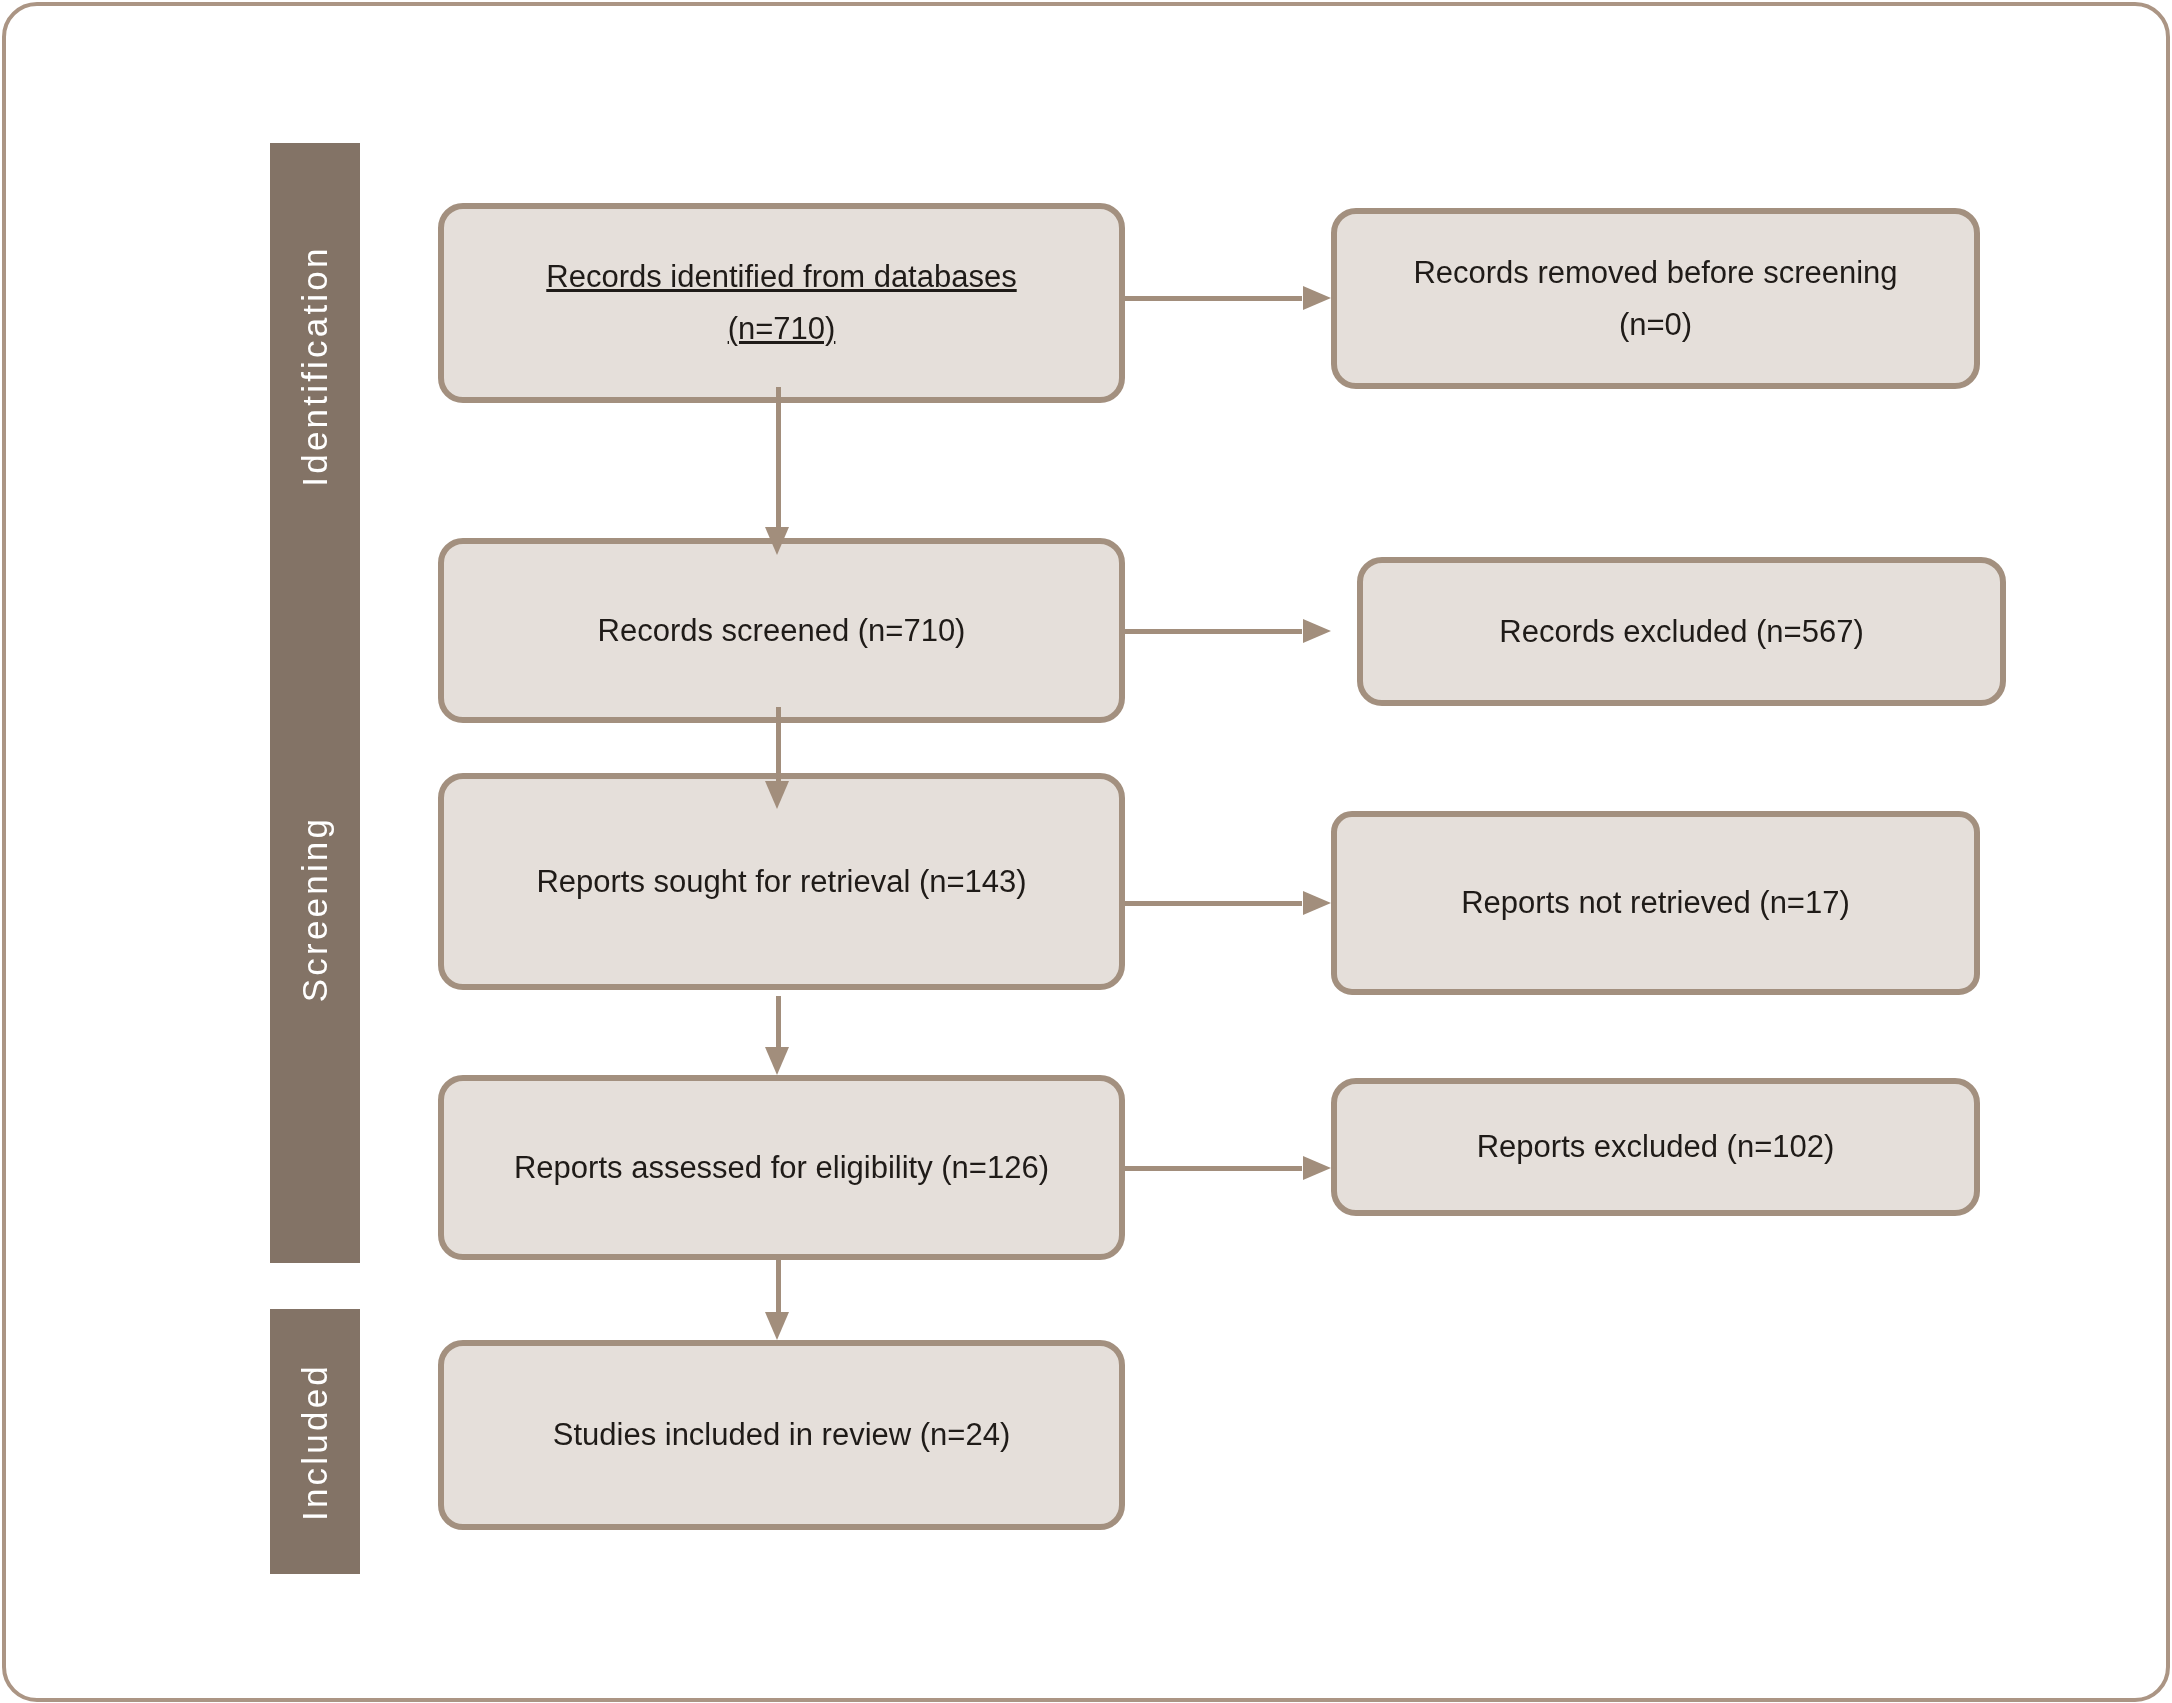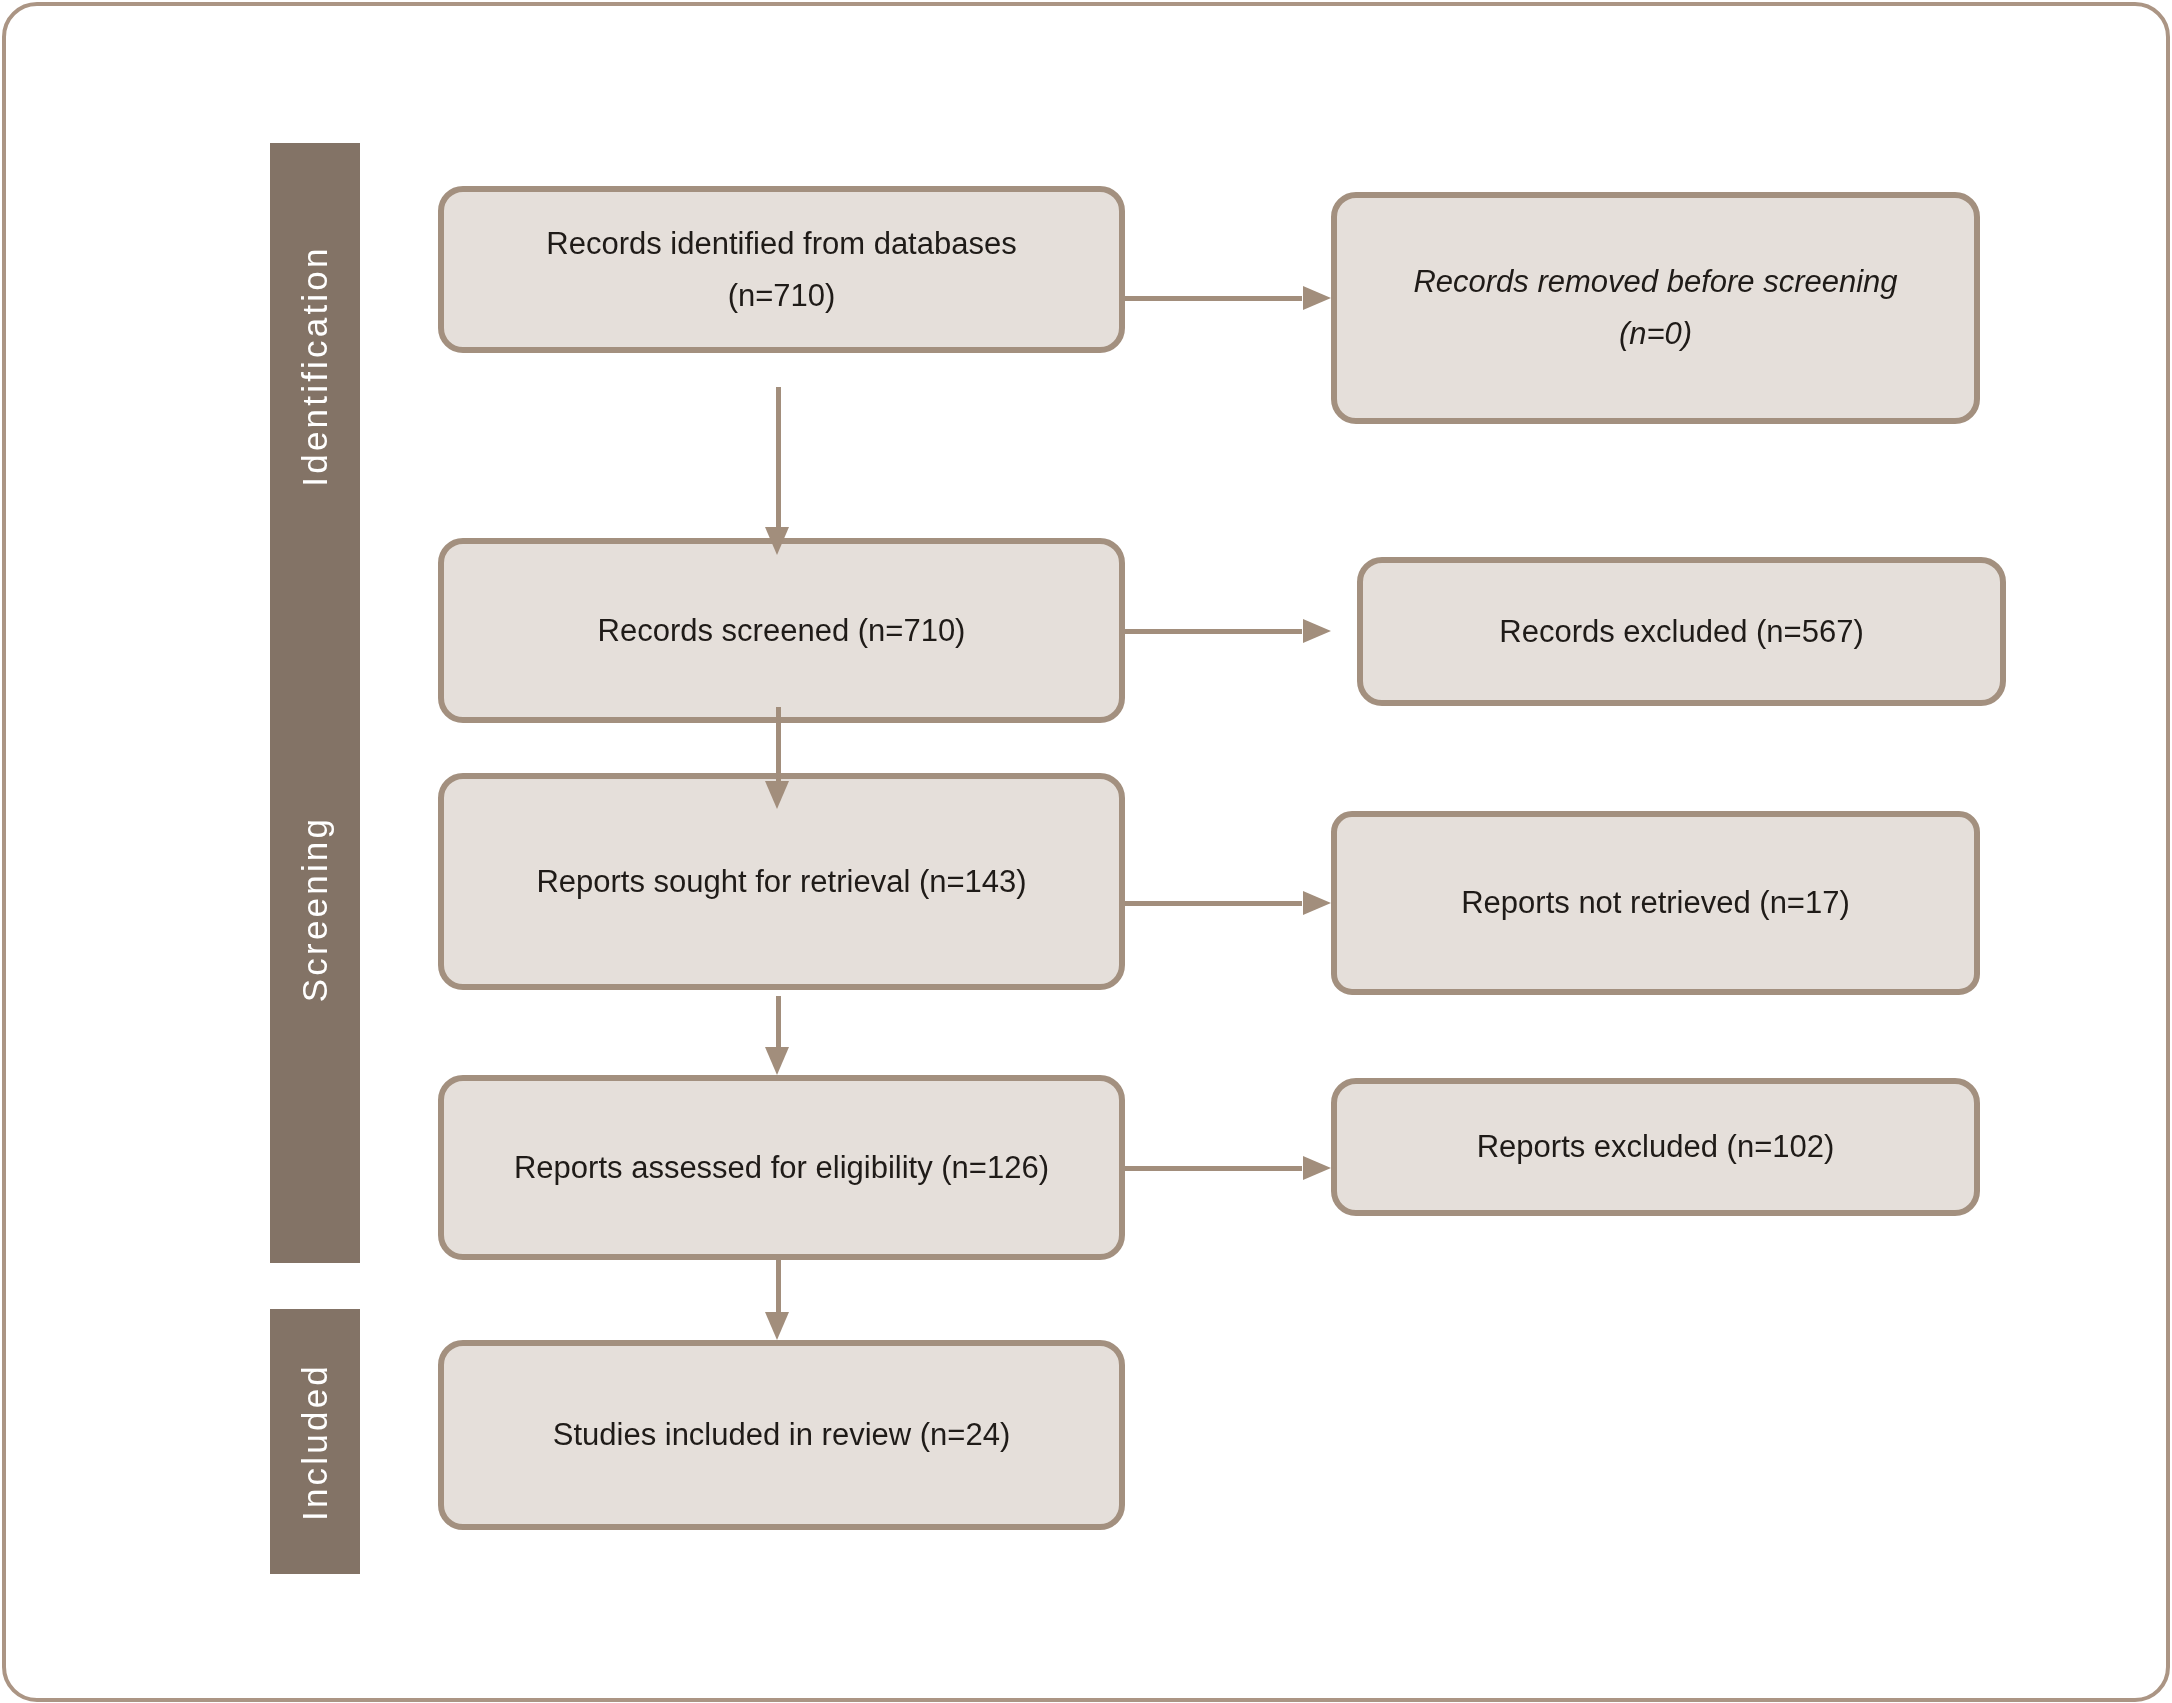--- a/index.html
+++ b/index.html
@@ -55,22 +55,22 @@
     align-items:center;
     justify-content:center;
     text-align:center;
     color:var(--text);
     font-size:31px;
     line-height:52px;
     padding:0 16px;
   }
   .col-left{left:438px;width:687px;}
   .col-right{left:1331px;width:649px;}
-  #box-identified{top:186px;height:167px;}
-  #box-removed{top:192px;height:232px;font-style:italic;}
+  #box-identified{top:203px;height:200px;text-decoration:underline;}
+  #box-removed{top:208px;height:181px;}
   #box-screened{top:538px;height:185px;}
   #box-excluded-records{top:557px;height:149px;margin-left:26px;}
   #box-sought{top:773px;height:217px;}
   #box-not-retrieved{top:811px;height:184px;border-radius:21px;}
   #box-assessed{top:1075px;height:185px;}
   #box-excluded-reports{top:1078px;height:138px;}
   #box-included{top:1340px;height:190px;}
 
   .vline{
     position:absolute;

